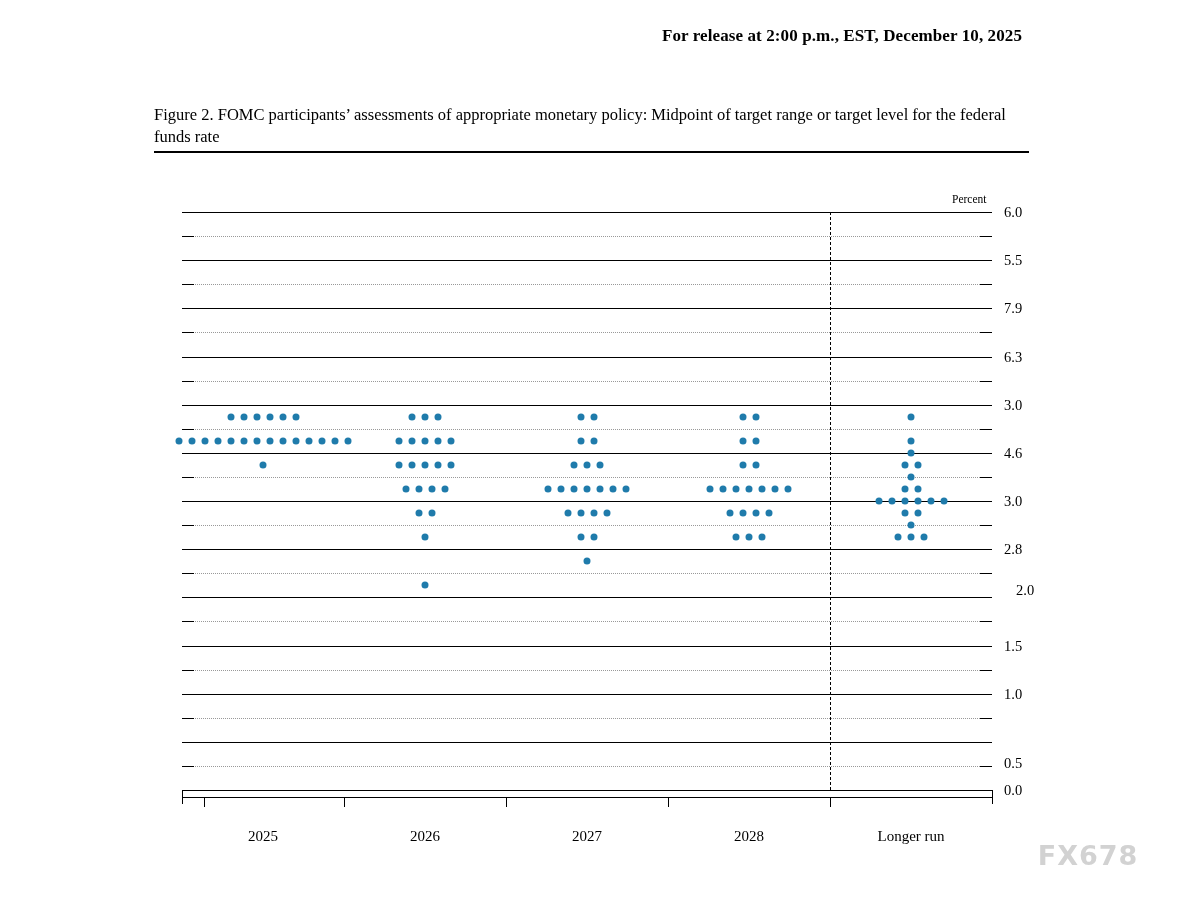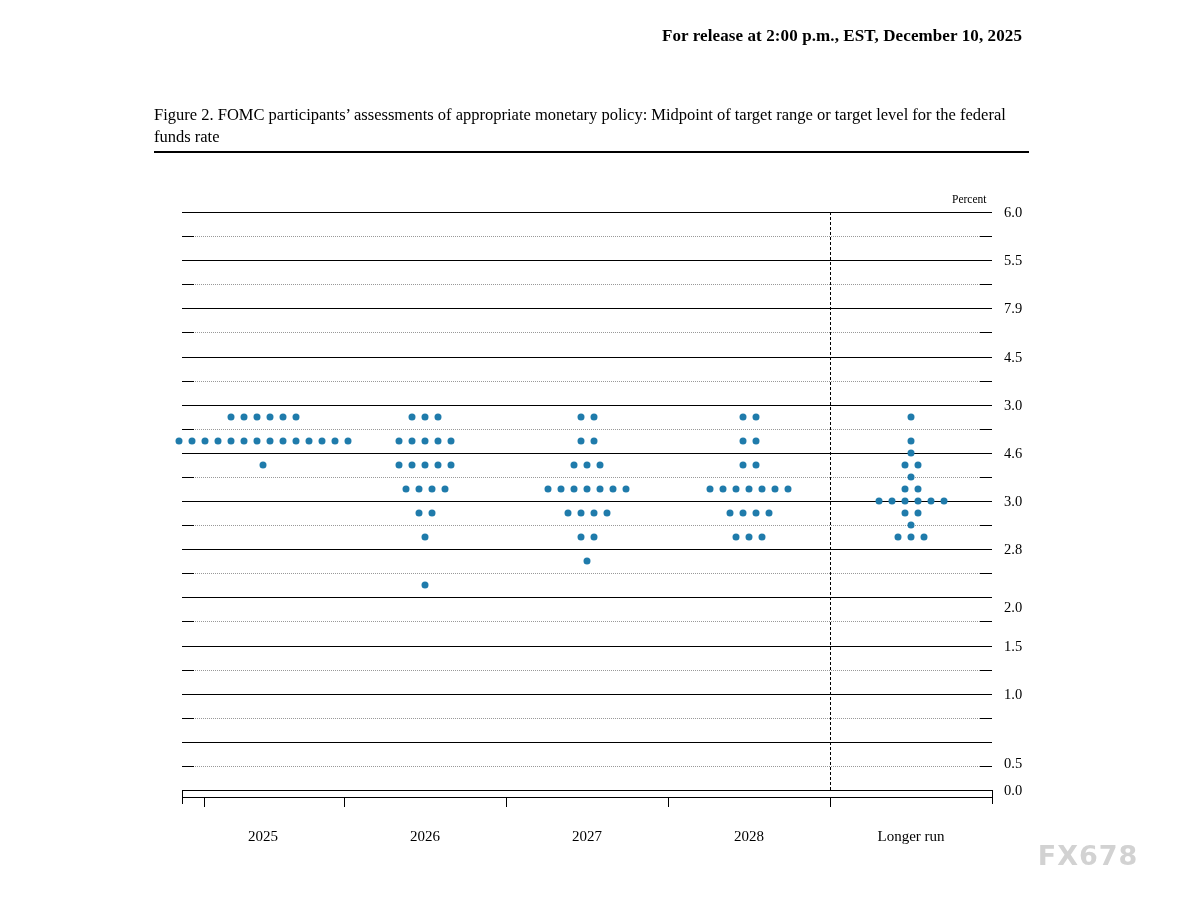--- a/index.html
+++ b/index.html
@@ -226,26 +226,26 @@
       <div class="tickleft" style="top: 152.417px;"></div>
       <div class="tickright" style="top: 152.417px;"></div>
       <div class="tickleft" style="top: 104.25px;"></div>
       <div class="tickright" style="top: 104.25px;"></div>
       <div class="tickleft" style="top: 56.0833px;"></div>
       <div class="tickright" style="top: 56.0833px;"></div>
       <div class="ylabel" style="top: 610px;">0.0</div>
       <div class="ylabel" style="top: 561.833px; margin-top: 21px;">0.5</div>
       <div class="ylabel" style="top: 513.667px;">1.0</div>
       <div class="ylabel" style="top: 465.5px;">1.5</div>
-      <div class="ylabel" style="top: 427px;">2.0</div>
+      <div class="ylabel" style="top: 410px; margin-left: 12px;">2.0</div>
       <div class="ylabel" style="top: 369.167px;">2.8</div>
       <div class="ylabel" style="top: 321px; text-align: center;">3.0</div>
       <div class="ylabel" style="top: 272.833px;">4.6</div>
       <div class="ylabel" style="top: 224.667px;">3.0</div>
-      <div class="ylabel" style="top: 176.5px;">4.5</div>
+      <div class="ylabel" style="top: 176.5px;">6.3</div>
       <div class="ylabel" style="top: 128.333px;">7.9</div>
       <div class="ylabel" style="top: 80.1667px;">5.5</div>
       <div class="ylabel" style="top: 32px;">6.0</div>
       <div class="vdash" style="left: 648px;"></div>
       <div class="dot" style="left: 48.5px; top: 236.708px; background: rgb(31, 123, 171);"></div>
       <div class="dot" style="left: 61.5px; top: 236.708px; background: rgb(31, 123, 171);"></div>
       <div class="dot" style="left: 74.5px; top: 236.708px; background: rgb(31, 123, 171);"></div>
       <div class="dot" style="left: 87.5px; top: 236.708px; background: rgb(31, 123, 171);"></div>
       <div class="dot" style="left: 100.5px; top: 236.708px; background: rgb(31, 123, 171);"></div>
       <div class="dot" style="left: 113.5px; top: 236.708px; background: rgb(31, 123, 171);"></div>

